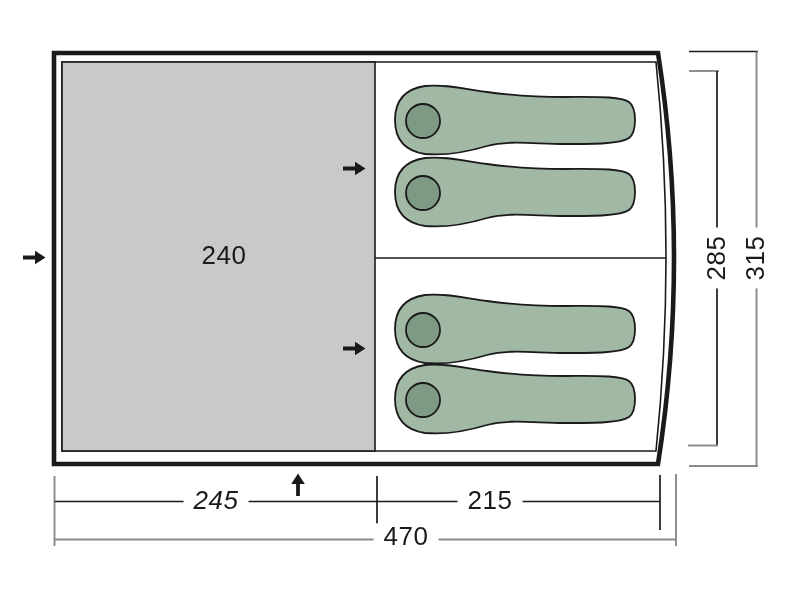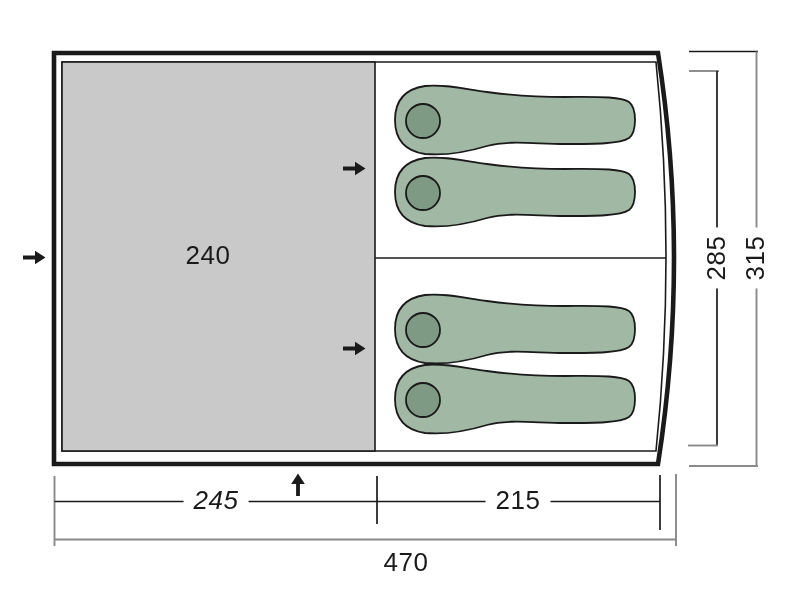--- a/index.html
+++ b/index.html
@@ -93,25 +93,25 @@
     <g>
       <line class="dim-black" x1="689" y1="51.5" x2="758" y2="51.5"></line>
       <line class="dim-gray" x1="689" y1="71" x2="719" y2="71"></line>
       <line class="dim-black" x1="717" y1="71" x2="717" y2="445"></line>
       <line class="dim-gray" x1="756.5" y1="51.5" x2="756.5" y2="466"></line>
       <line class="dim-gray" x1="688" y1="445.5" x2="718" y2="445.5"></line>
       <line class="dim-gray" x1="689" y1="466" x2="758" y2="466"></line>
     </g>
   </svg>
 
-  <div class="dim-label" style="left:208px;top:256px;">240</div>
+  <div class="dim-label" style="left:224px;top:256px;">240</div>
 
   <div class="dim-label on-line" style="left:216px;top:501px;font-style:italic;">245</div>
 
-  <div class="dim-label on-line" style="left:518px;top:501px;">215</div>
+  <div class="dim-label on-line" style="left:490px;top:501px;">215</div>
 
-  <div class="dim-label on-line" style="left:406px;top:563px;">470</div>
+  <div class="dim-label on-line" style="left:406px;top:537px;">470</div>
 
   <div class="dim-label on-line rot" style="left:717px;top:258px;">285</div>
 
   <div class="dim-label on-line rot" style="left:756px;top:258px;">315</div>
 
 </div>
 
 </body></html>

